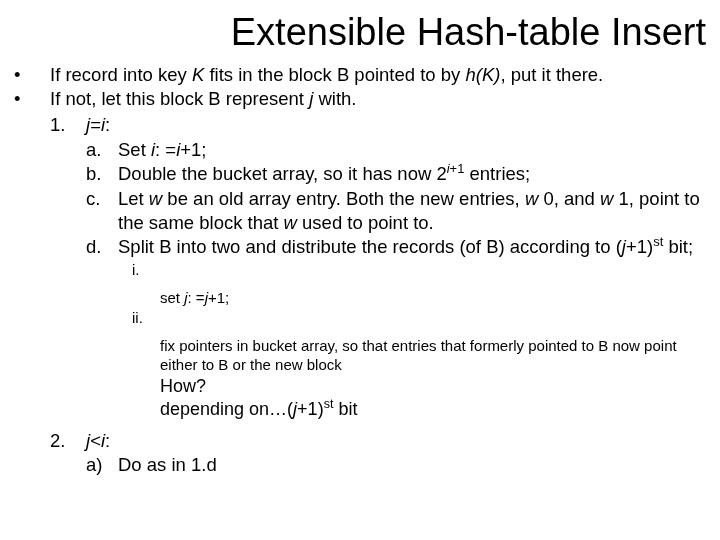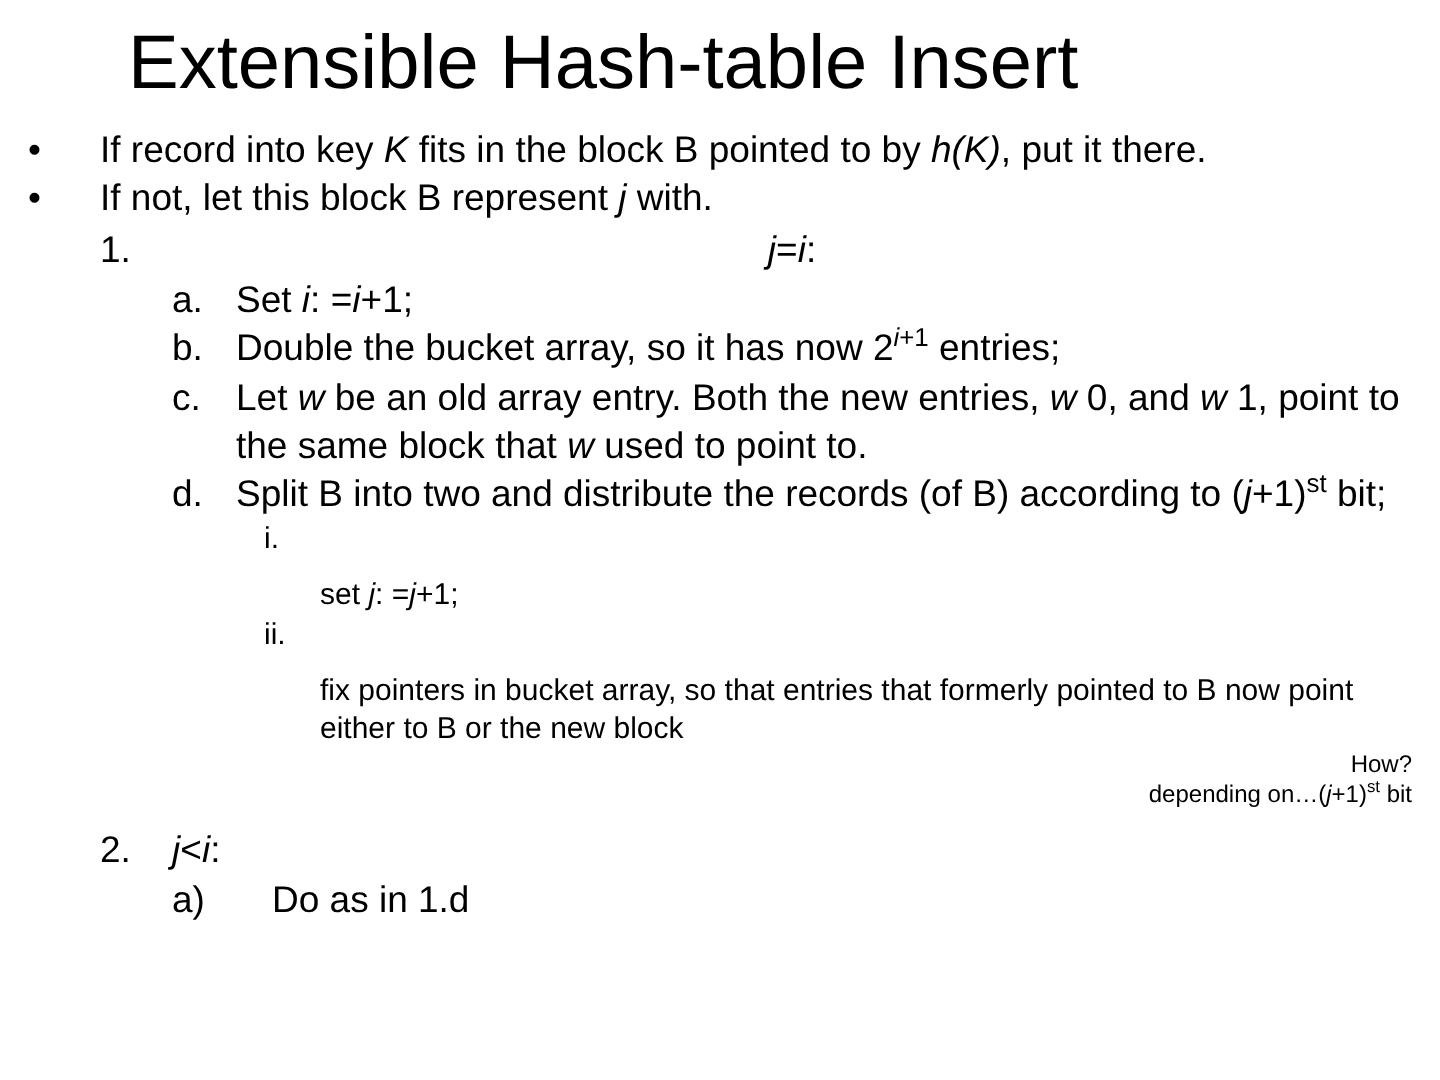--- a/index.html
+++ b/index.html
@@ -8,45 +8,45 @@
     height: 540px;
     background: #fff;
     font-family: Arial, Helvetica, sans-serif;
     color: #000;
     padding: 8px 14px 10px 14px;
     overflow: hidden;
     font-size: 18.5px;
     line-height: 1.28;
   }
   .title {
-    text-align: left;
+    text-align: right;
     font-size: 38px;
     font-weight: 400;
     margin-bottom: 6px;
     margin-left: 50px;
   }
   .lvl1 { display: flex; margin-bottom: 1px; }
   .lvl1 .bullet { width: 36px; flex: 0 0 36px; }
   .lvl1 .txt { flex: 1; }
   .num1 { display: flex; margin-left: 36px; margin-top: 2px; }
   .num1 .marker { width: 36px; flex: 0 0 36px; }
-  .num1 .txt { flex: 1; text-align: center; }
+  .num1 .txt { flex: 1; }
   .lvl2 { display: flex; margin-left: 72px; margin-top: 1px; }
   .lvl2 .marker { width: 32px; flex: 0 0 32px; }
   .lvl2 .txt { flex: 1; }
   .lvl3 { display: flex; margin-left: 118px; font-size: 15px; margin-top: 1px; }
   .lvl3 .marker { width: 28px; flex: 0 0 28px; }
   .lvl3 .txt { flex: 1; margin-top: 28px; }
-  .lvl3b { margin-left: 146px; font-size: 12px; text-align: right; }
+  .lvl3b { margin-left: 146px; font-size: 18px; }
   .num2 { display: flex; margin-left: 36px; margin-top: 8px; }
   .num2 .marker { width: 36px; flex: 0 0 36px; }
   .num2 .txt { flex: 1; }
   .lvl2b { display: flex; margin-left: 72px; margin-top: 1px; }
   .lvl2b .marker { width: 32px; flex: 0 0 32px; }
-  .lvl2b .txt { flex: 1; margin-left: 18px; }
+  .lvl2b .txt { flex: 1; }
   .i { font-style: italic; }
   .sup { font-size: 0.7em; vertical-align: super; line-height: 0; }
 </style>
 </head>
 <body>
 
 <div class="title">Extensible Hash-table Insert</div>
 
 <div class="lvl1">
   <div class="bullet">•</div>

